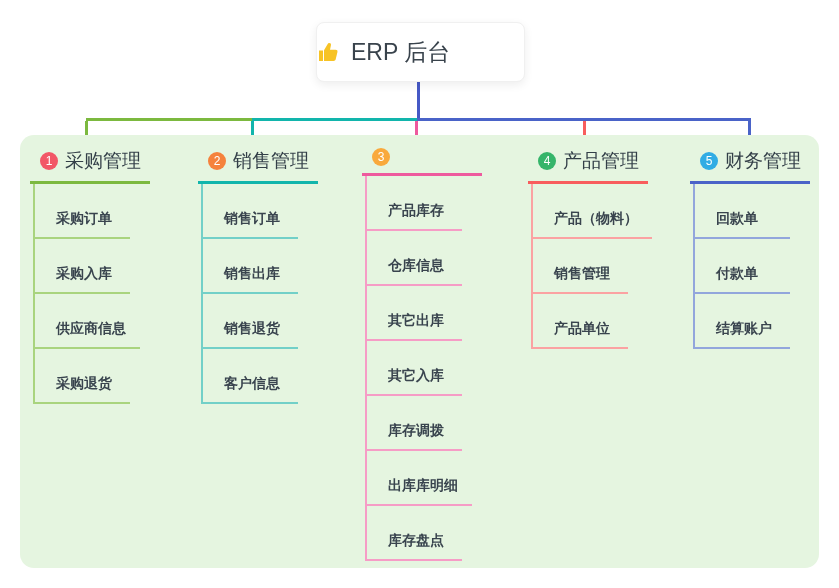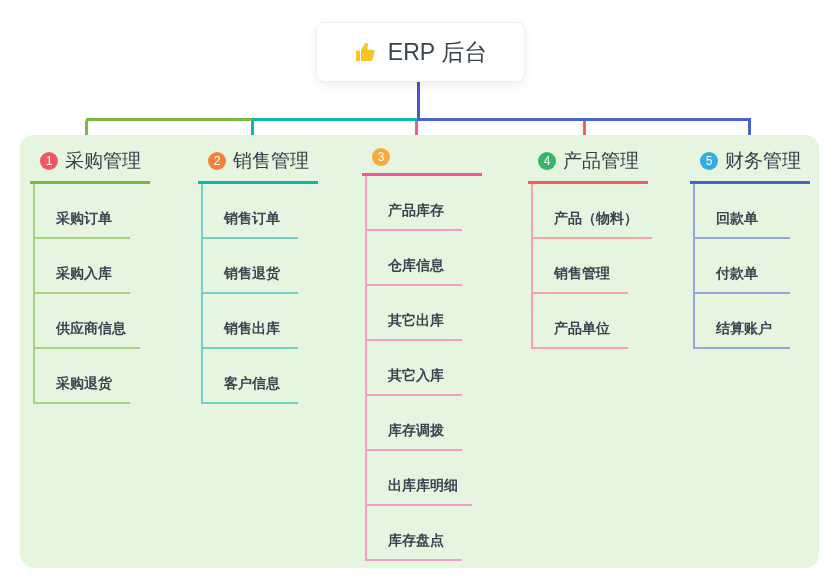--- a/index.html
+++ b/index.html
@@ -5,21 +5,21 @@
   html,body { margin:0; padding:0; background:#fff; }
   .canvas {
     position:relative; width:839px; height:588px; background:#ffffff;
     font-family:"Liberation Sans","DejaVu Sans",sans-serif; overflow:hidden;
   }
   
   .root-node {
     position:absolute; left:316px; top:22px; width:207px; height:58px;
     background:#ffffff; border:1px solid #f0f0f0; border-radius:8px;
     box-shadow:0 3px 10px rgba(0,0,0,0.07);
-    display:flex; align-items:center; justify-content:center; gap:10px;
+    display:flex; align-items:center; justify-content:flex-start; gap:10px;
     font-size:23px; color:#39434c; z-index:3;
   }
   .root-node .ticon { display:flex; align-items:center; }
   
   .line { position:absolute; z-index:1; }
   
   .panel {
     position:absolute; left:20px; top:135px; width:799px; height:433px;
     background:#e5f5e0; border-radius:14px; z-index:2;
   }
@@ -90,23 +90,23 @@
   </div>
 
   <div class="branch" style="left: 178px; --main: #12b5ac; --light: #72d0c8;">
     <div class="branch-header">
       <span class="badge" style="background: rgb(245, 130, 60);">2</span>
       <span class="branch-title">销售管理</span>
     </div>
     <div class="children">
   <div class="child">销售订单</div>
 
+  <div class="child">销售出库</div>
+
   <div class="child">销售退货</div>
-
-  <div class="child">销售出库</div>
 
   <div class="child">客户信息</div>
 </div>
   </div>
 
   <div class="branch" style="left: 342px; --main: #ee5a9e; --light: #f69cc6;">
     <div class="branch-header">
       <span class="badge" style="background: rgb(249, 169, 60);">3</span>
     </div>
     <div class="children">

